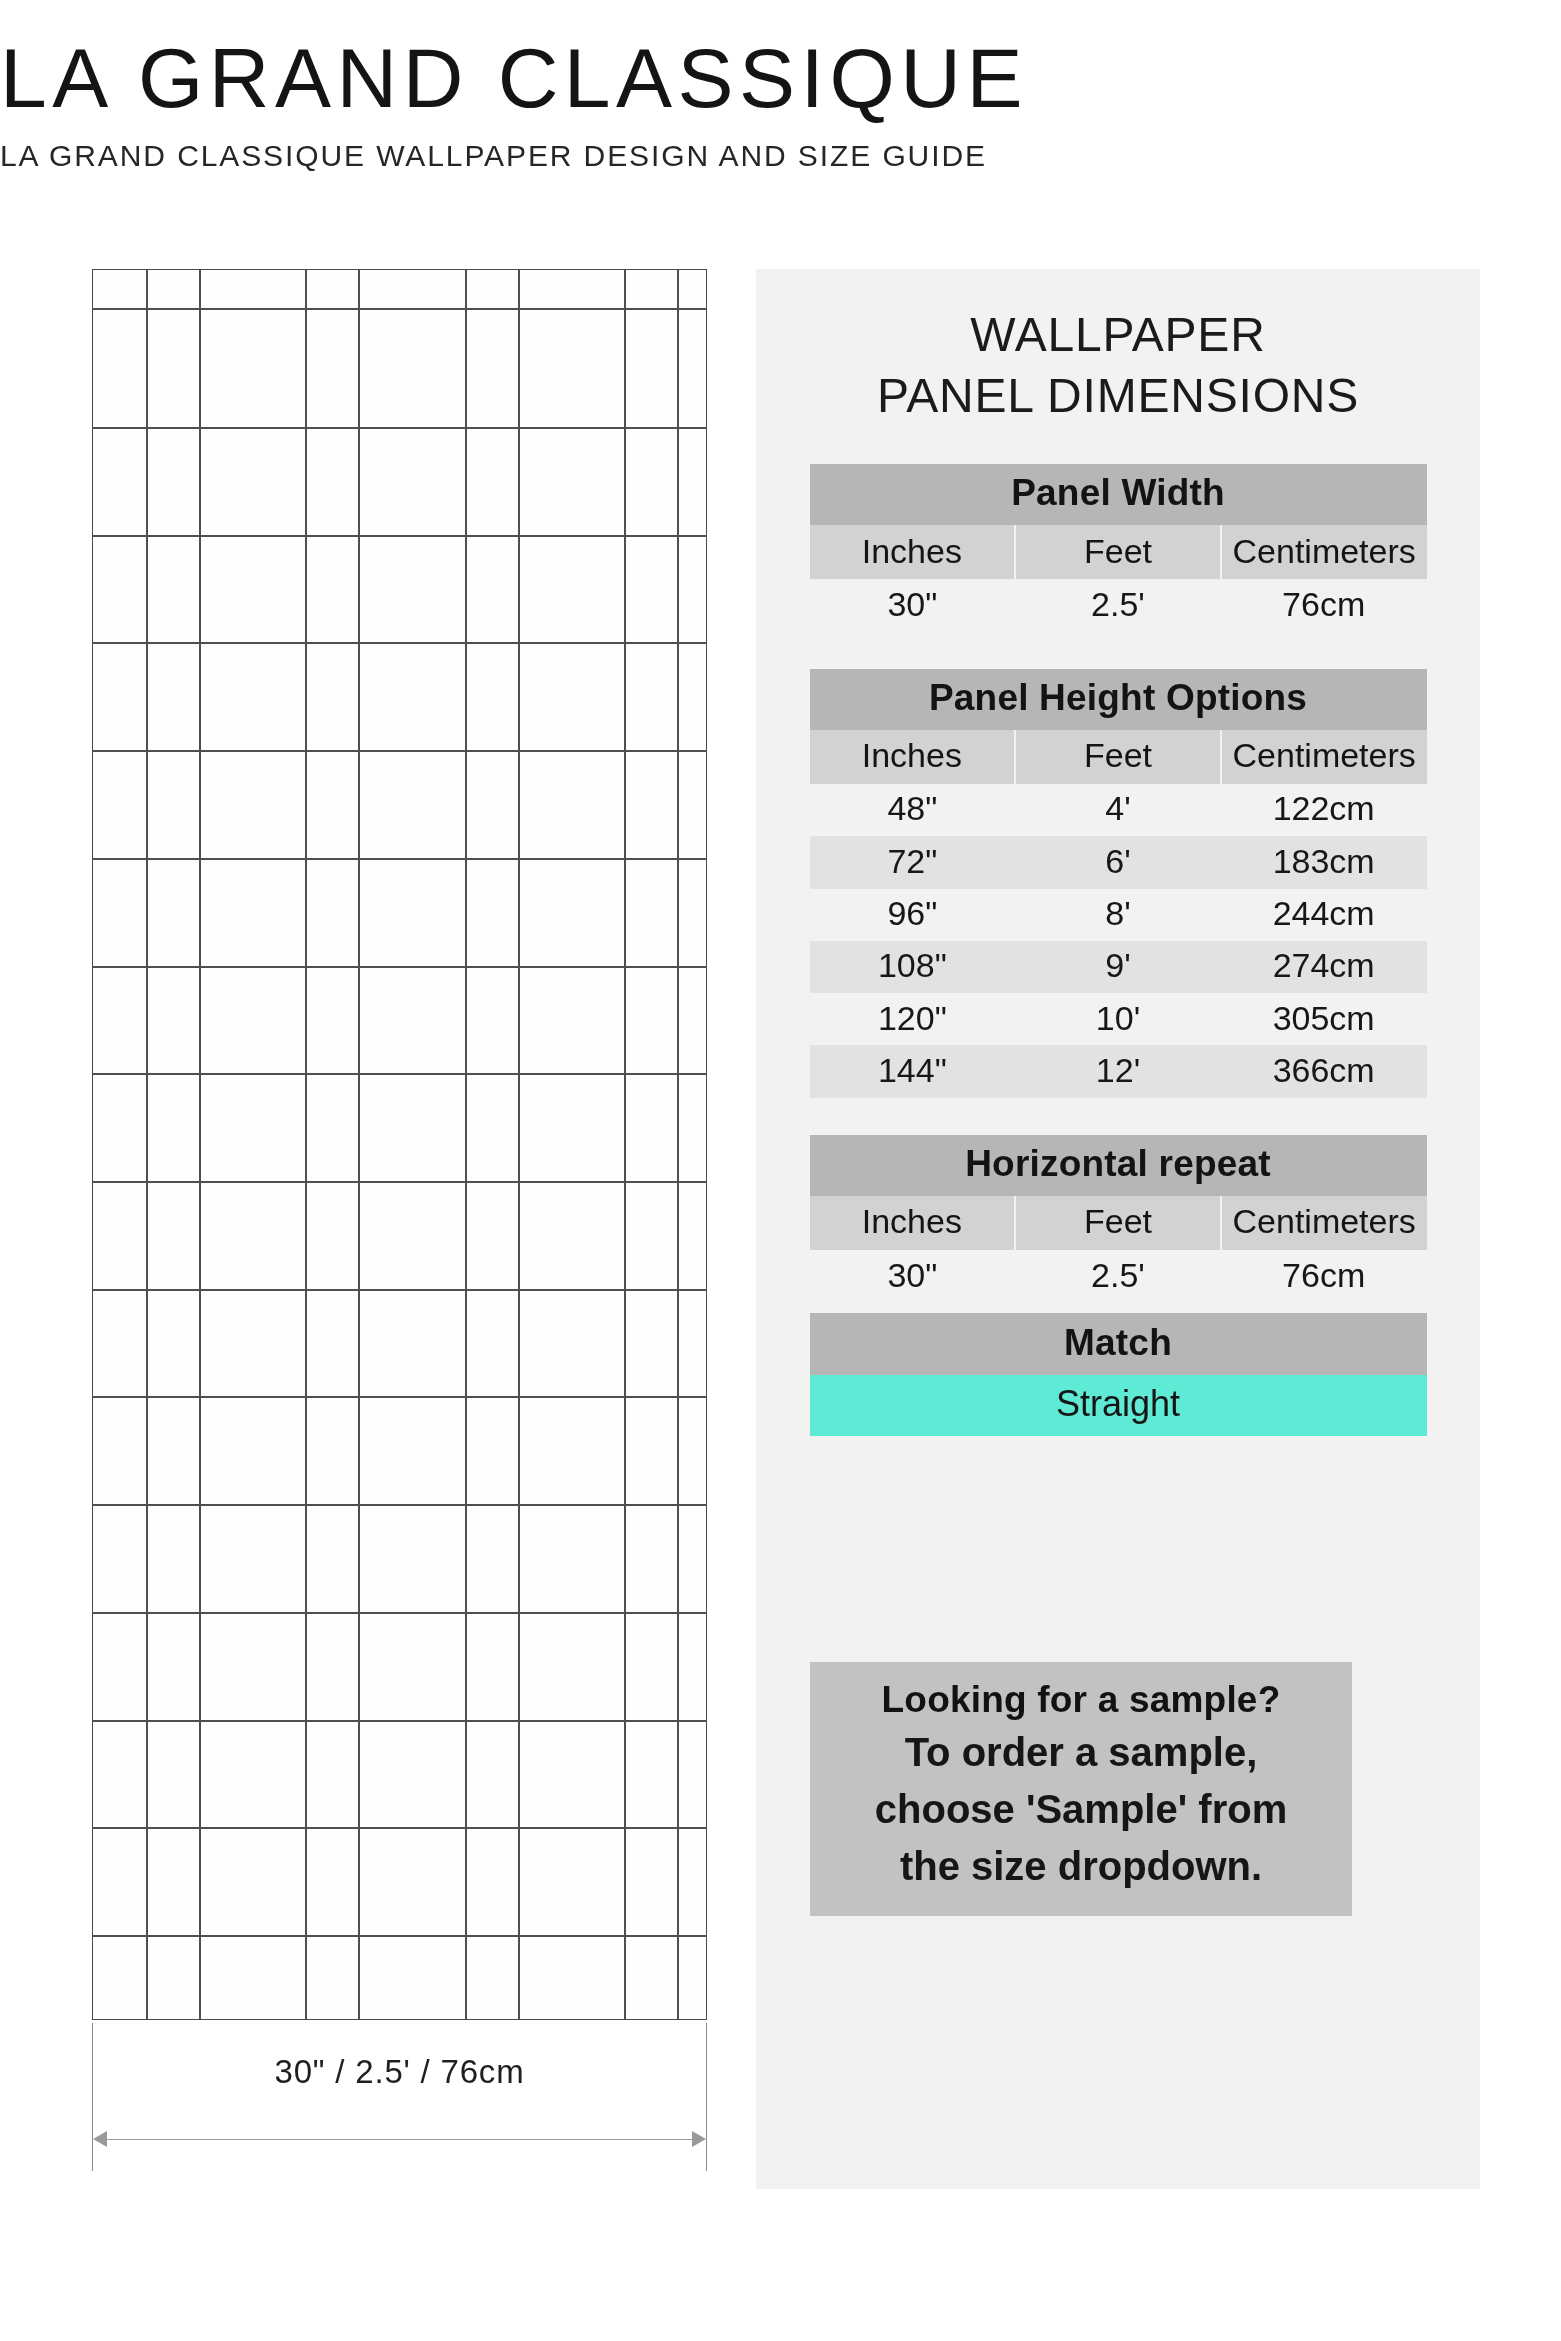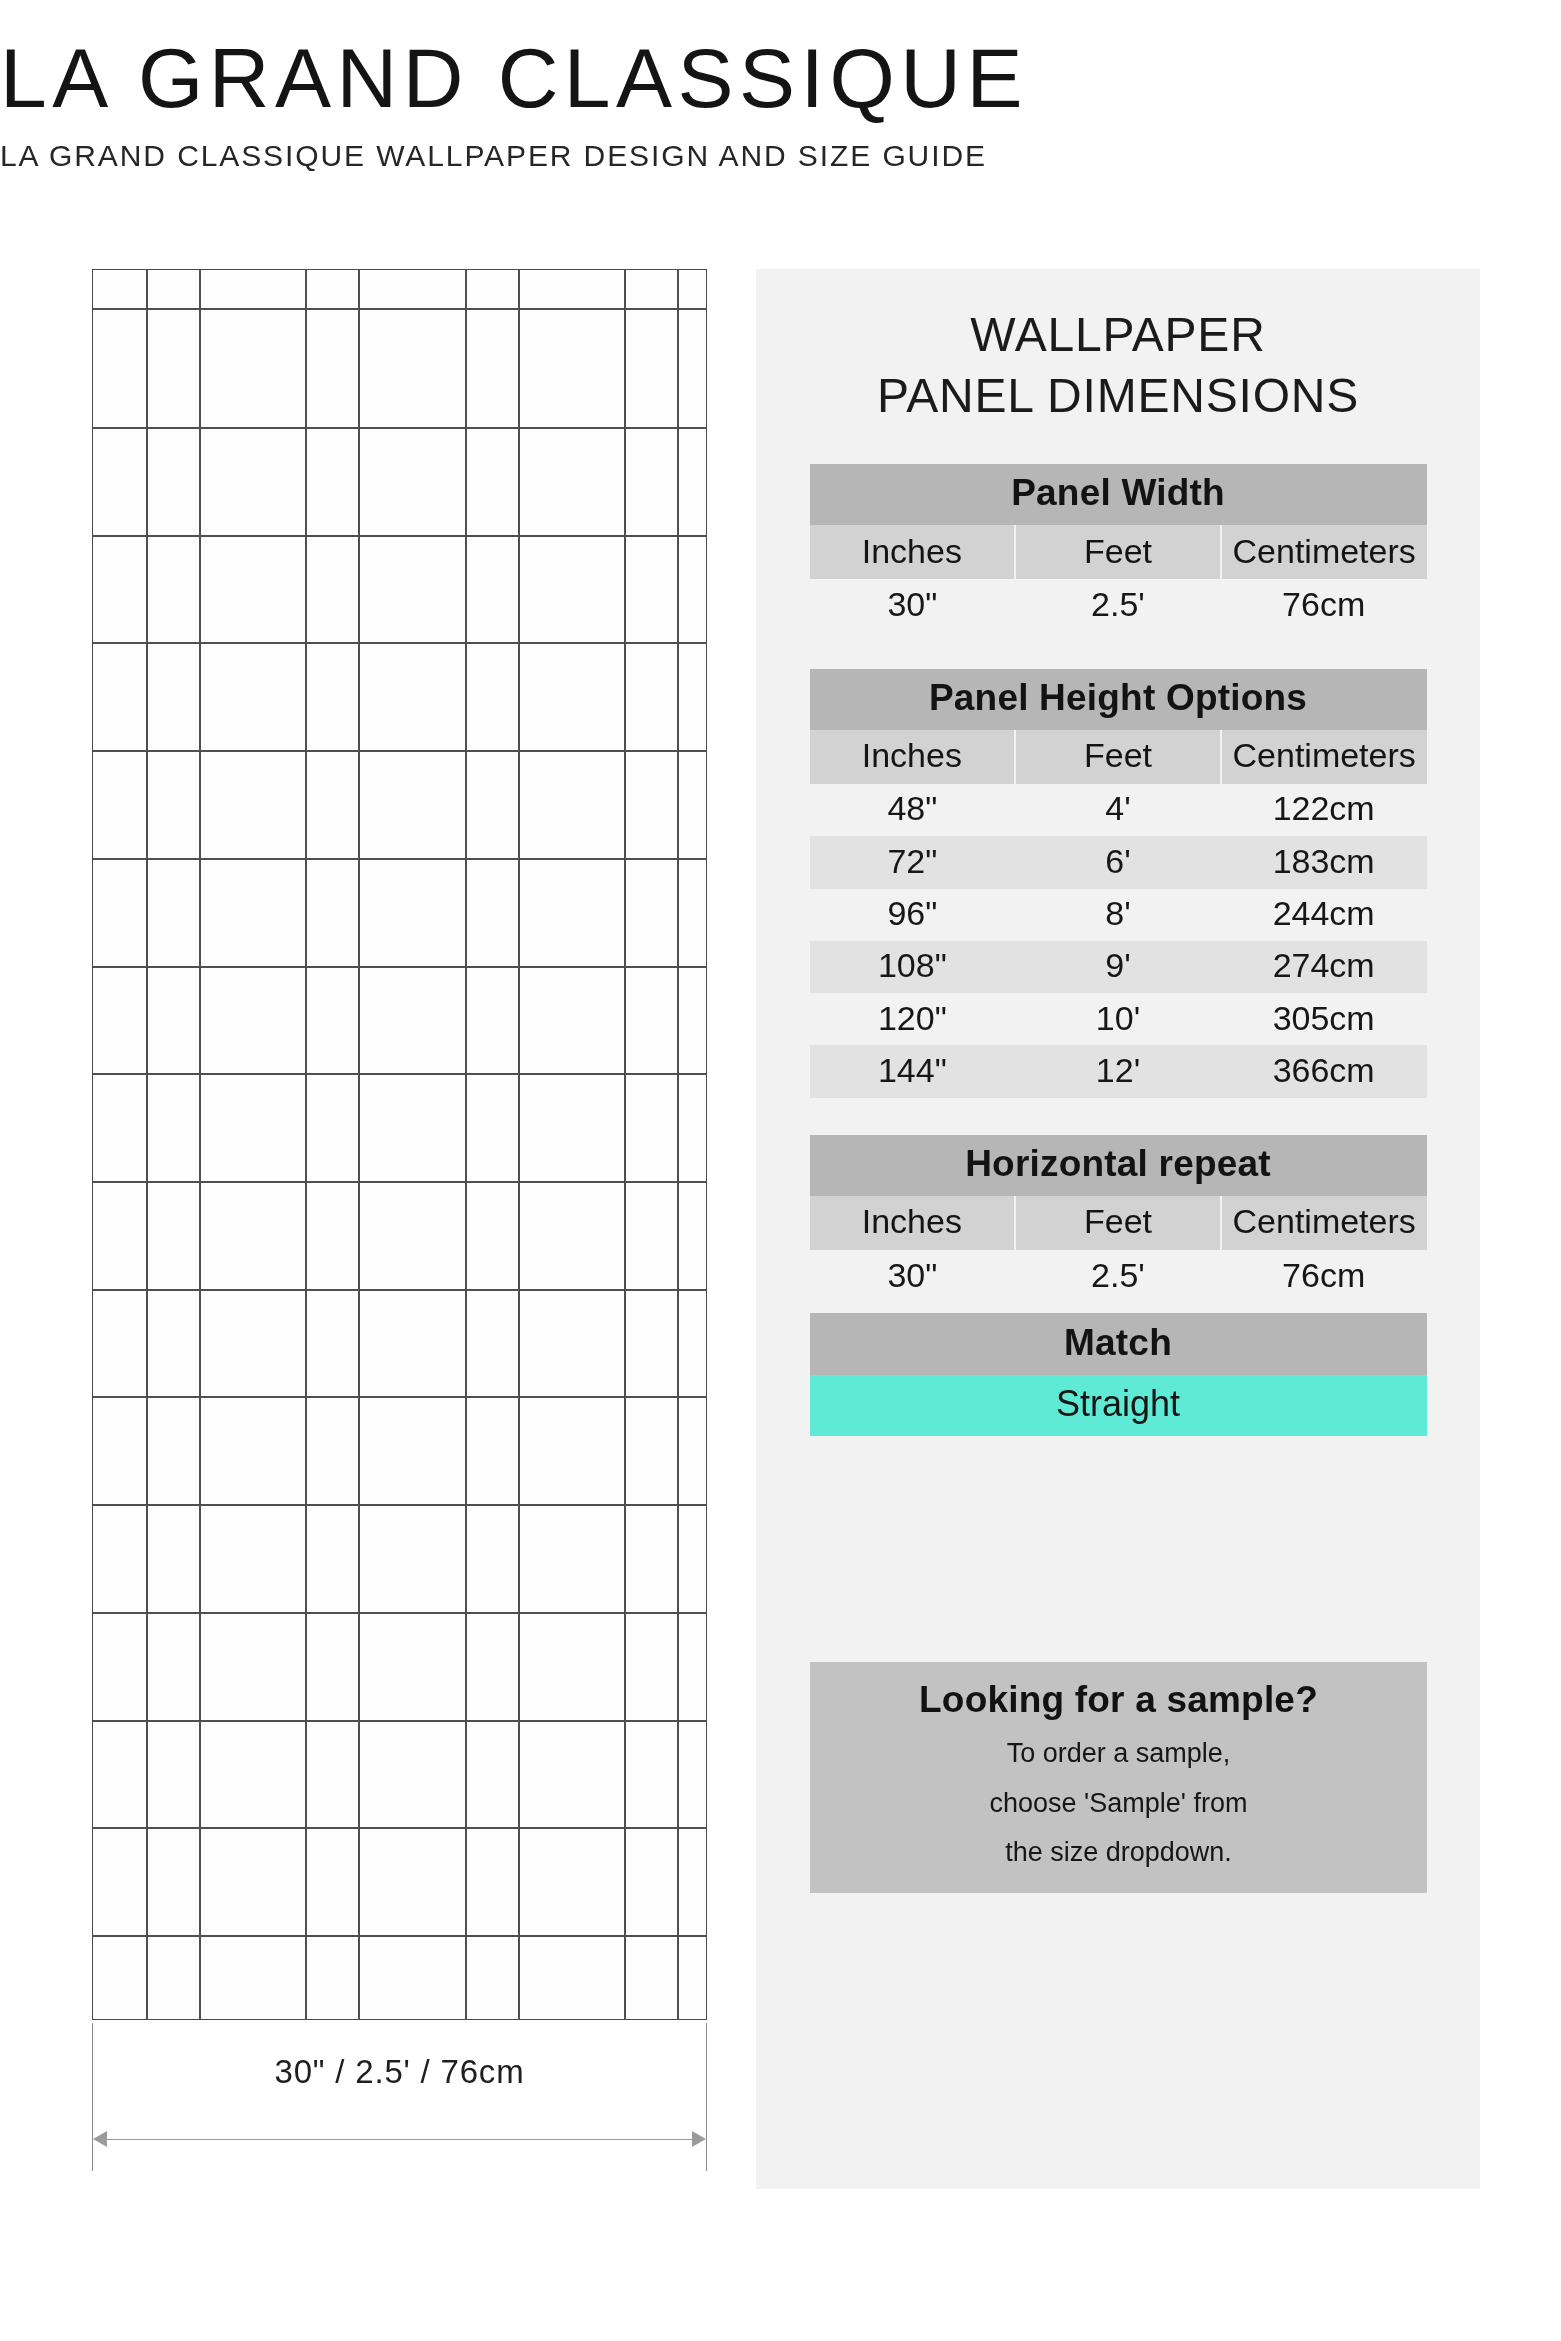--- a/index.html
+++ b/index.html
@@ -187,35 +187,35 @@
     font-size: 36px;
     font-weight: 300;
     color: #151515;
     padding: 7.8px 0 11px;
   }
 
   .sample-box {
     position: absolute;
     left: 54px;
     top: 1393px;
-    width: 617px;
+    width: 542px;
     background: #c2c2c2;
     padding: 17px 15.6px 23.4px;
     text-align: center;
   }
   .sample-title {
     font-size: 37px;
     font-weight: 700;
     color: #121212;
     letter-spacing: 0.2px;
   }
   .sample-text {
-    margin-top: 15px;
-    font-size: 27px;
-    font-weight: 400;
+    margin-top: 6px;
+    font-size: 40px;
+    font-weight: 700;
     line-height: 1.28;
     color: #161616;
   }
 </style>
 </head>
 <body>
 
 <div class="page">
 
   <div class="header">

